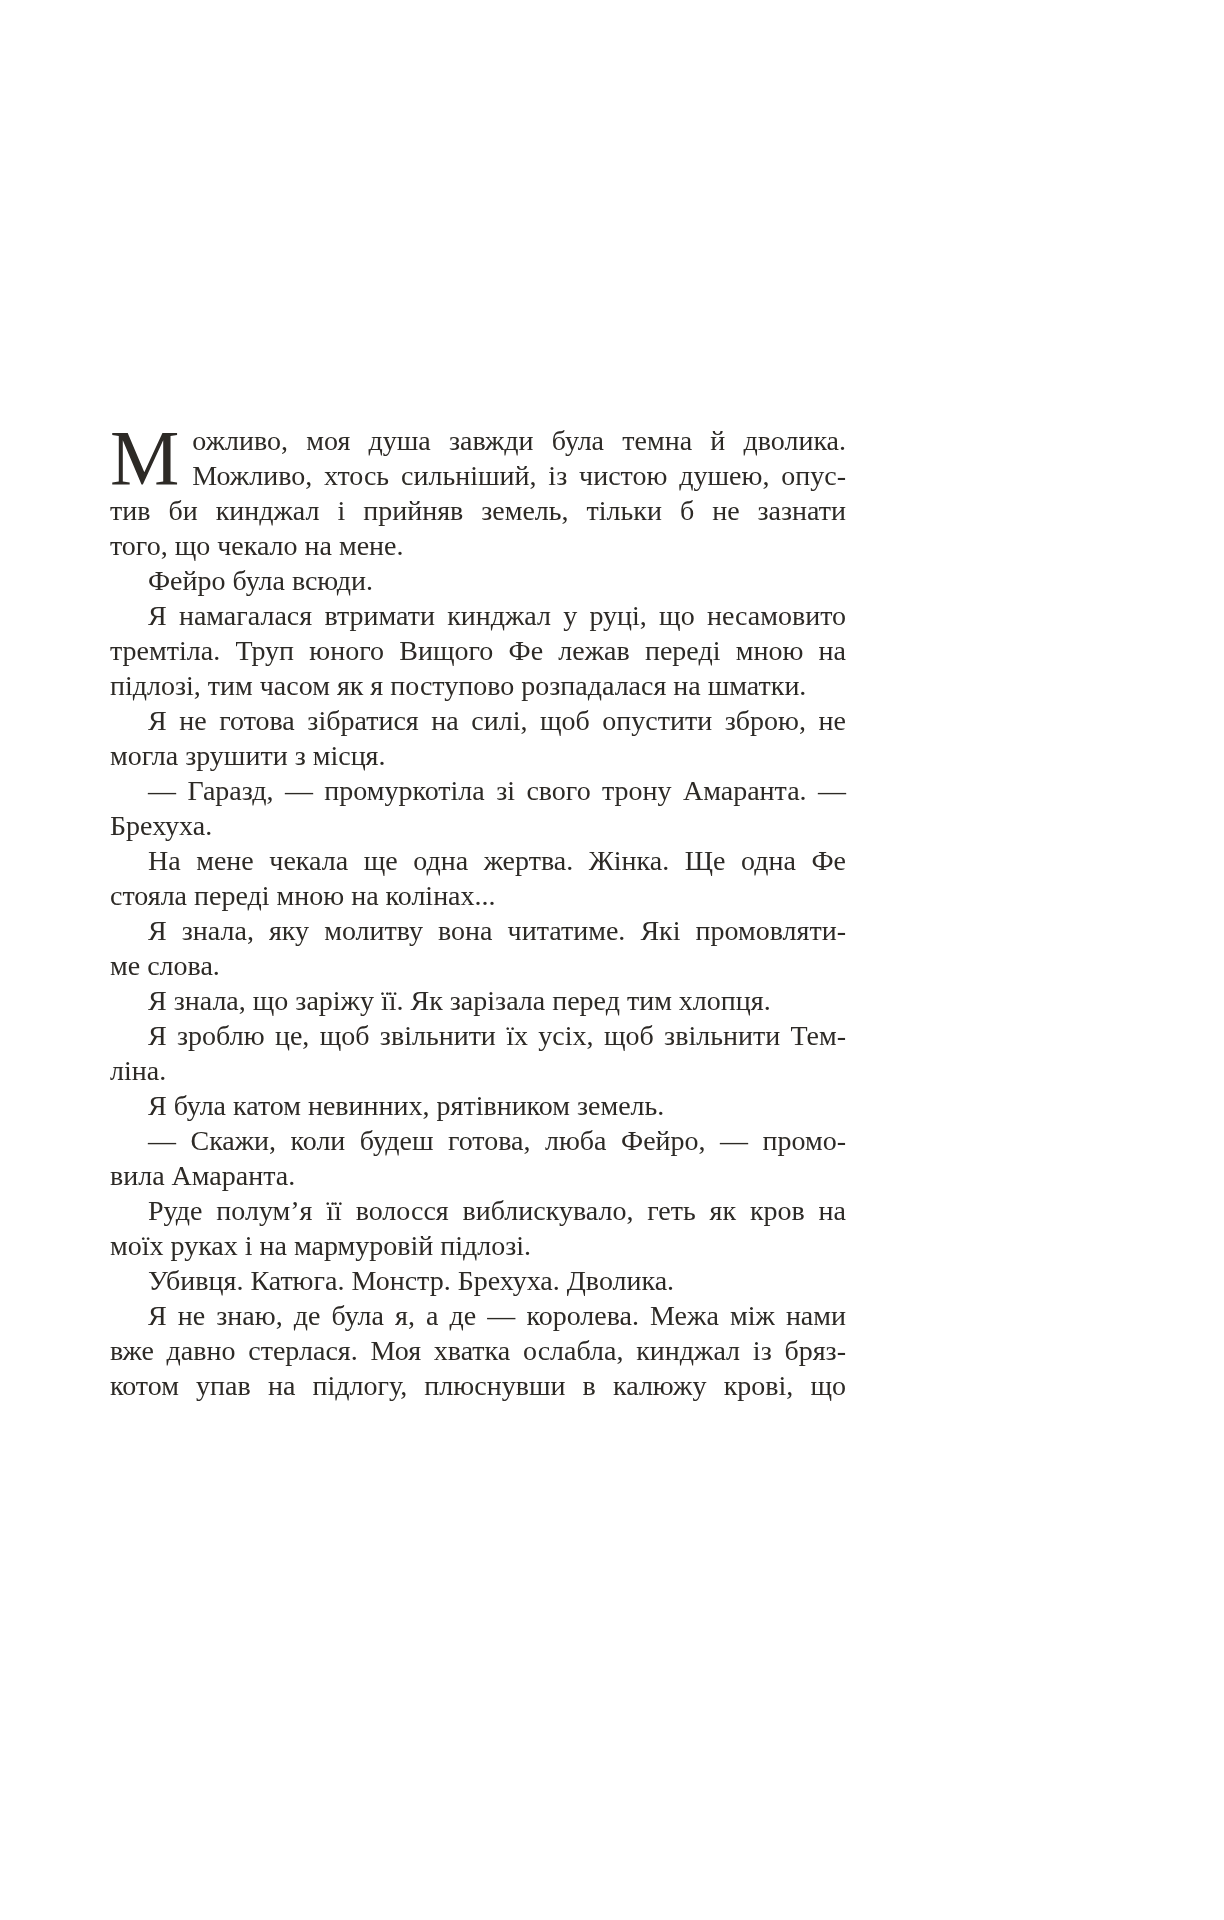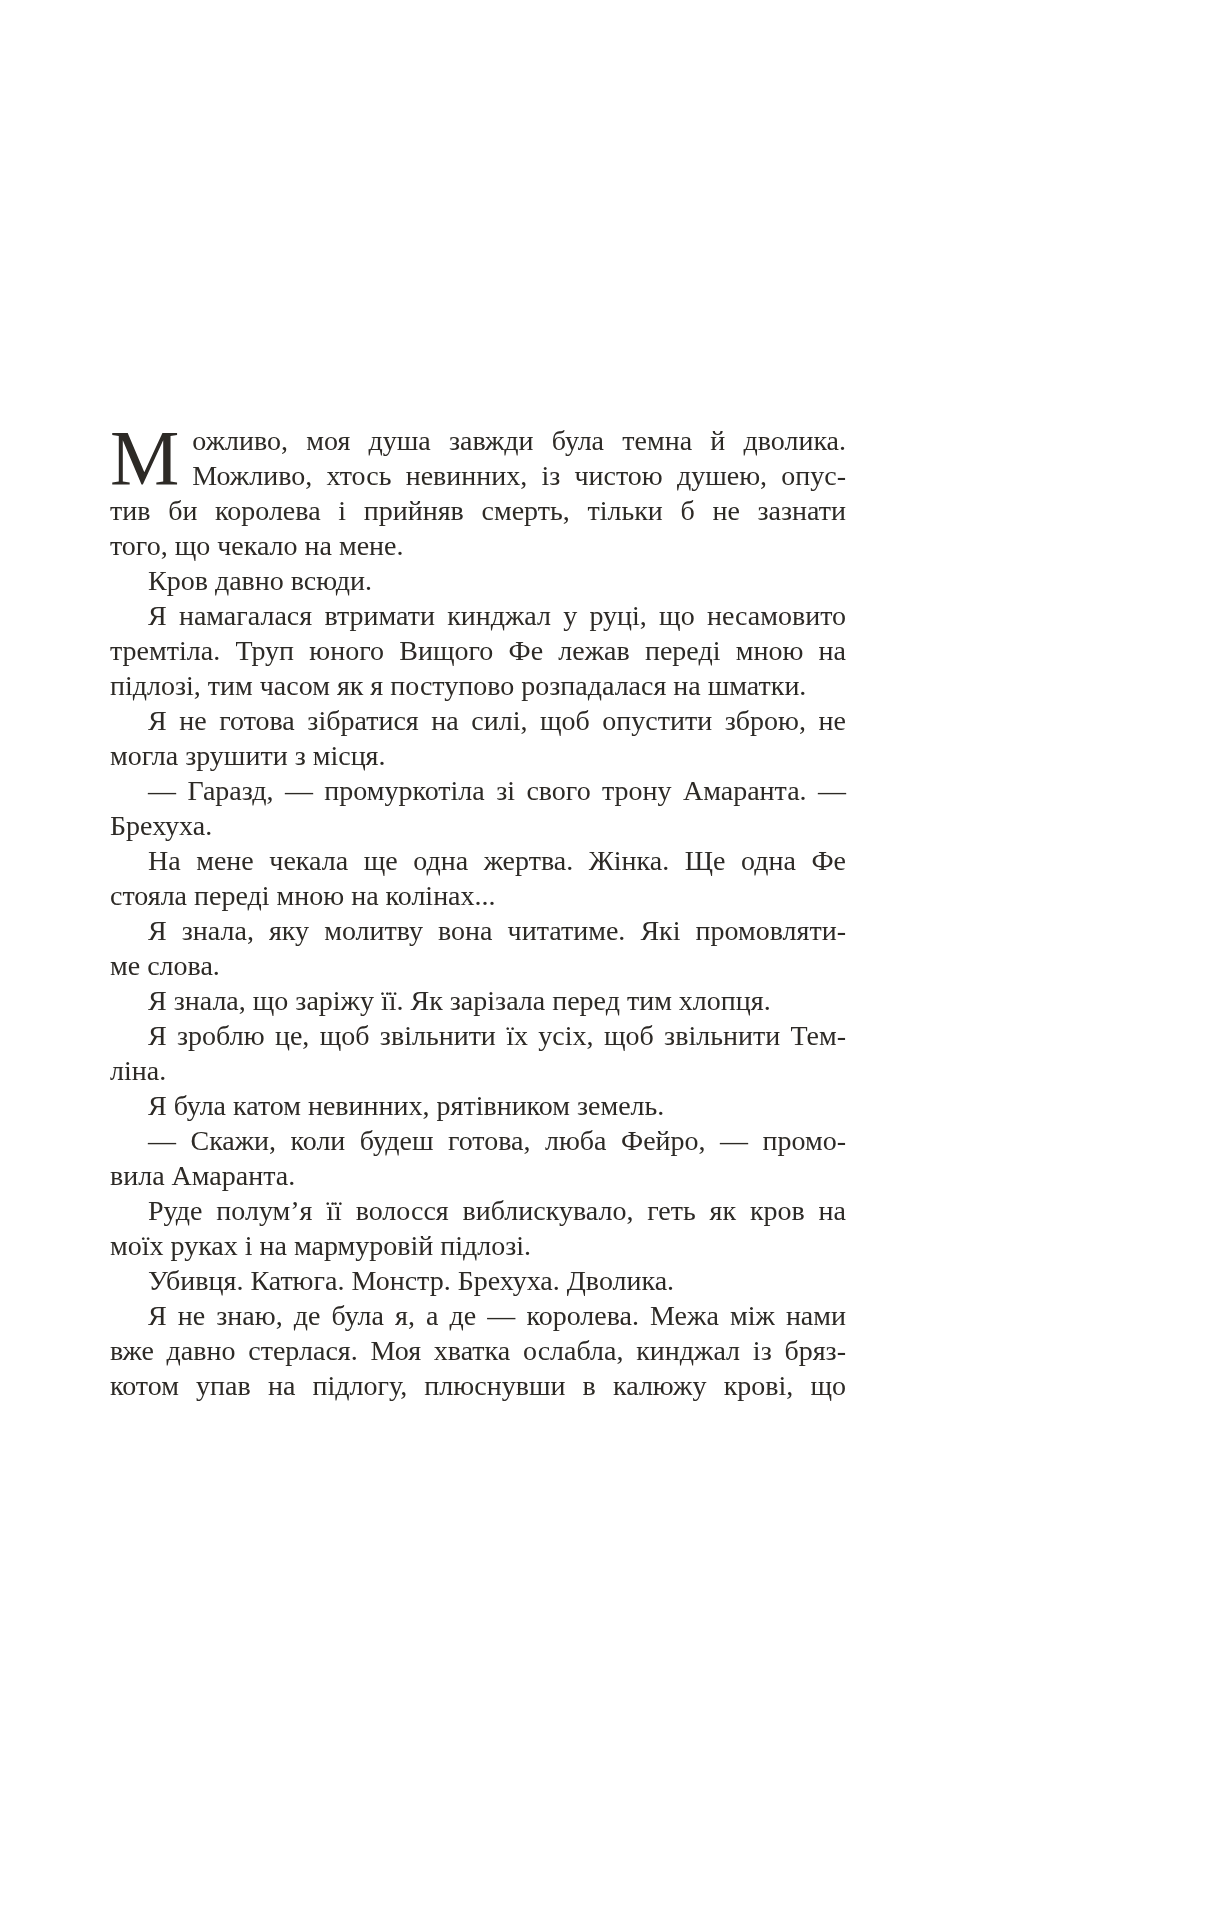--- a/index.html
+++ b/index.html
@@ -48,26 +48,26 @@
     color: #2d2a26;
   }
 </style>
 </head>
 <body>
 
 <div class="page">
   <div class="text-block">
       <div class="paragraph">
         <div class="line"><span class="drop-cap">М</span><span>ожливо, моя душа завжди була темна й дволика.</span></div>
-        <div class="line">Можливо, хтось невинних, із чистою душею, опус-</div>
-        <div class="line">тив би королева і прийняв смерть, тільки б не зазнати</div>
+        <div class="line">Можливо, хтось сильніший, із чистою душею, опус-</div>
+        <div class="line">тив би кинджал і прийняв земель, тільки б не зазнати</div>
         <div class="line para-end">того, що чекало на мене.</div>
       </div>
       <div class="paragraph">
-        <div class="line para-end indent">Кров давно всюди.</div>
+        <div class="line para-end indent">Фейро була всюди.</div>
       </div>
       <div class="paragraph">
         <div class="line indent">Я намагалася втримати кинджал у руці, що несамовито</div>
         <div class="line">тремтіла. Труп юного Вищого Фе лежав переді мною на</div>
         <div class="line para-end">підлозі, тим часом як я поступово розпадалася на шматки.</div>
       </div>
       <div class="paragraph">
         <div class="line indent">Я не готова зібратися на силі, щоб опустити зброю, не</div>
         <div class="line para-end">могла зрушити з місця.</div>
       </div>

